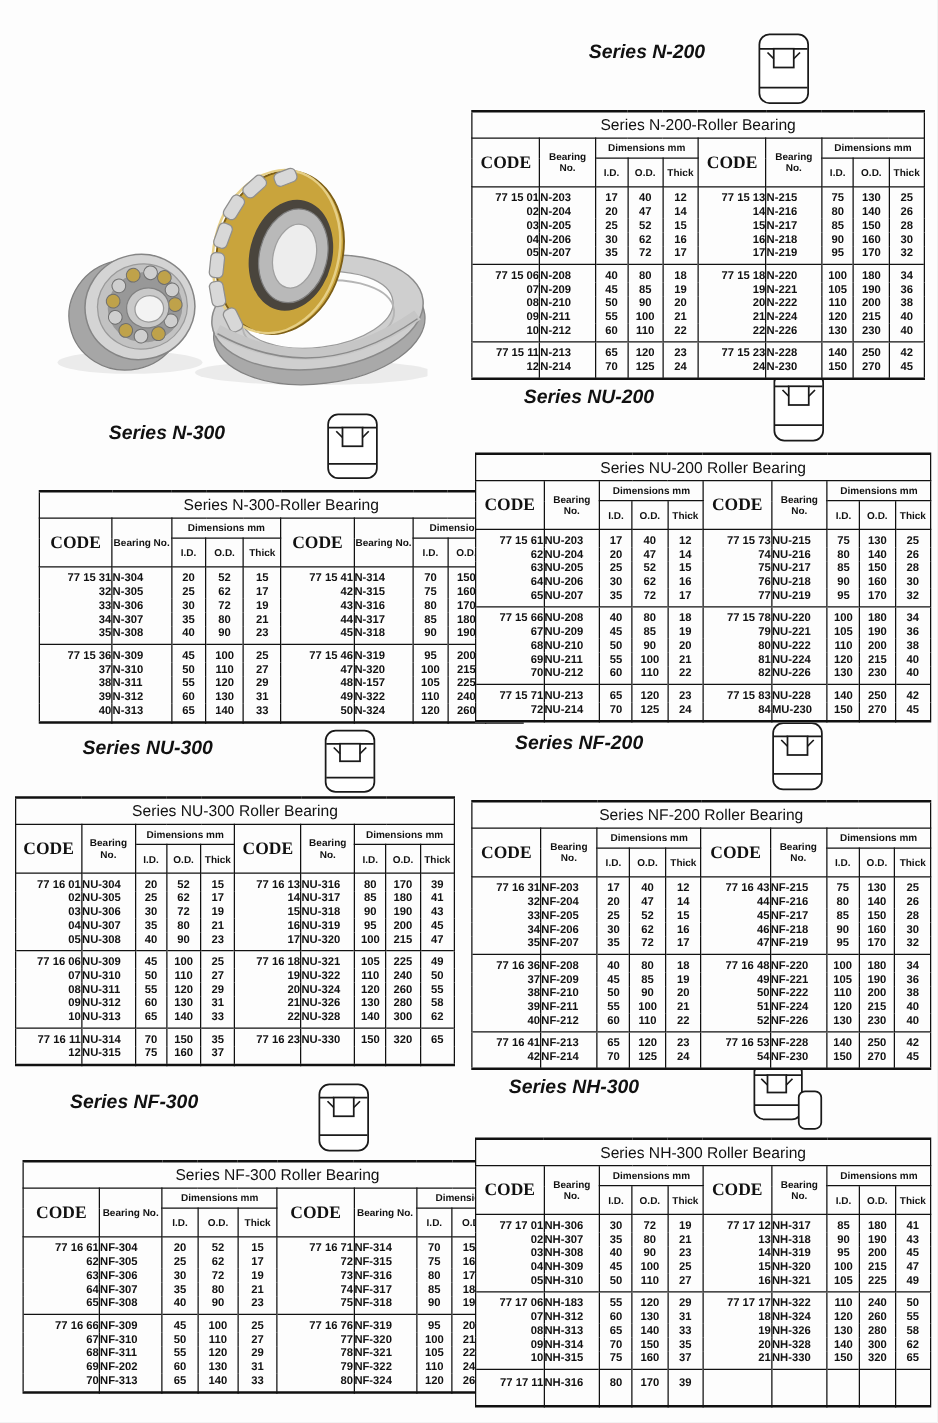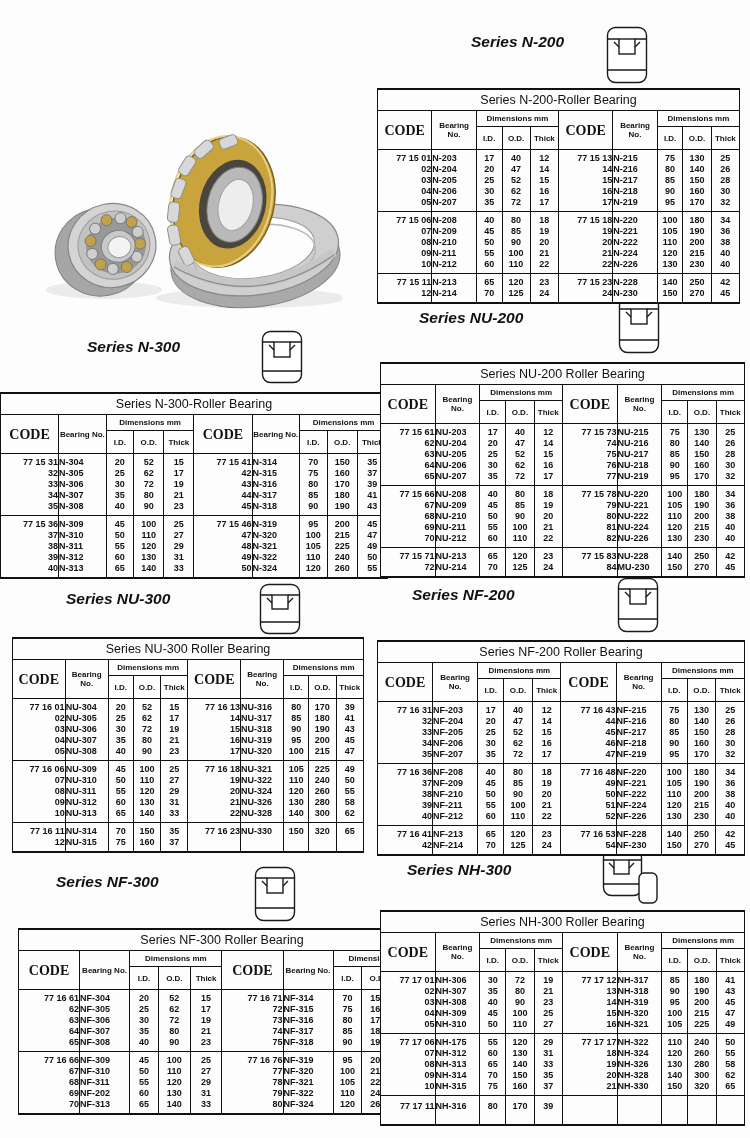--- a/index.html
+++ b/index.html
@@ -14,21 +14,21 @@
   .sicon{position:absolute;}
   #ic0{left:606px;top:26px;} #ic1{left:261px;top:330px;} #ic2{left:618px;top:296px;}
   #ic3{left:259px;top:583px;} #ic4{left:617px;top:577px;} #ic5{left:254px;top:866px;}
   #ic6{left:602px;top:848px;}
   .sicon svg{display:block;}
   .sicon path,.sicon rect{fill:#fff;stroke:#1a1a1a;stroke-width:1.4;}
   .sicon path.ln{fill:none;}
   table.rb{position:absolute;border-collapse:collapse;table-layout:fixed;background:#fdfdfd;
         border:1.5px solid #111;border-top-width:2px;border-bottom-width:2px;}
   #tb0{left:377px;top:88px;width:363px;}
-  #tb1{left:0;top:392px;width:388px;}
+  #tb1{left:31px;top:392px;width:388px;}
   #tb2{left:380px;top:362px;width:365px;}
   #tb3{left:12px;top:637px;width:352px;}
   #tb4{left:377px;top:640px;width:368px;}
   #tb5{left:18px;top:928px;width:408px;}
   #tb6{left:380px;top:910px;width:365px;}
   table.rb th,table.rb td{padding:0;margin:0;}
   tr.titlerow th{height:20px;font-size:12.5px;font-weight:normal;text-align:center;
         border-bottom:1px solid #111;}
   thead th{font-size:8px;font-weight:bold;border:1px solid #111;text-align:center;line-height:9px;}
   thead tr.h1 th{height:15px;}
@@ -481,21 +481,21 @@
           <td class="c-num">215</td>
           <td class="c-num">47</td>
         </tr>
         <tr>
           <td class="c-code">38</td>
           <td class="c-brg">N-311</td>
           <td class="c-num">55</td>
           <td class="c-num">120</td>
           <td class="c-num">29</td>
           <td class="c-code">48</td>
-          <td class="c-brg">N-321</td>
+          <td class="c-brg">N-157</td>
           <td class="c-num">105</td>
           <td class="c-num">225</td>
           <td class="c-num">49</td>
         </tr>
         <tr>
           <td class="c-code">39</td>
           <td class="c-brg">N-312</td>
           <td class="c-num">60</td>
           <td class="c-num">130</td>
           <td class="c-num">31</td>
@@ -1325,21 +1325,21 @@
           <td class="c-code">16</td>
           <td class="c-brg">NH-321</td>
           <td class="c-num">105</td>
           <td class="c-num">225</td>
           <td class="c-num">49</td>
         </tr>
       </tbody>
       <tbody class="g1">
         <tr>
           <td class="c-code">77 17 06</td>
-          <td class="c-brg">NH-175</td>
+          <td class="c-brg">NH-183</td>
           <td class="c-num">55</td>
           <td class="c-num">120</td>
           <td class="c-num">29</td>
           <td class="c-code">77 17 17</td>
           <td class="c-brg">NH-322</td>
           <td class="c-num">110</td>
           <td class="c-num">240</td>
           <td class="c-num">50</td>
         </tr>
         <tr>

